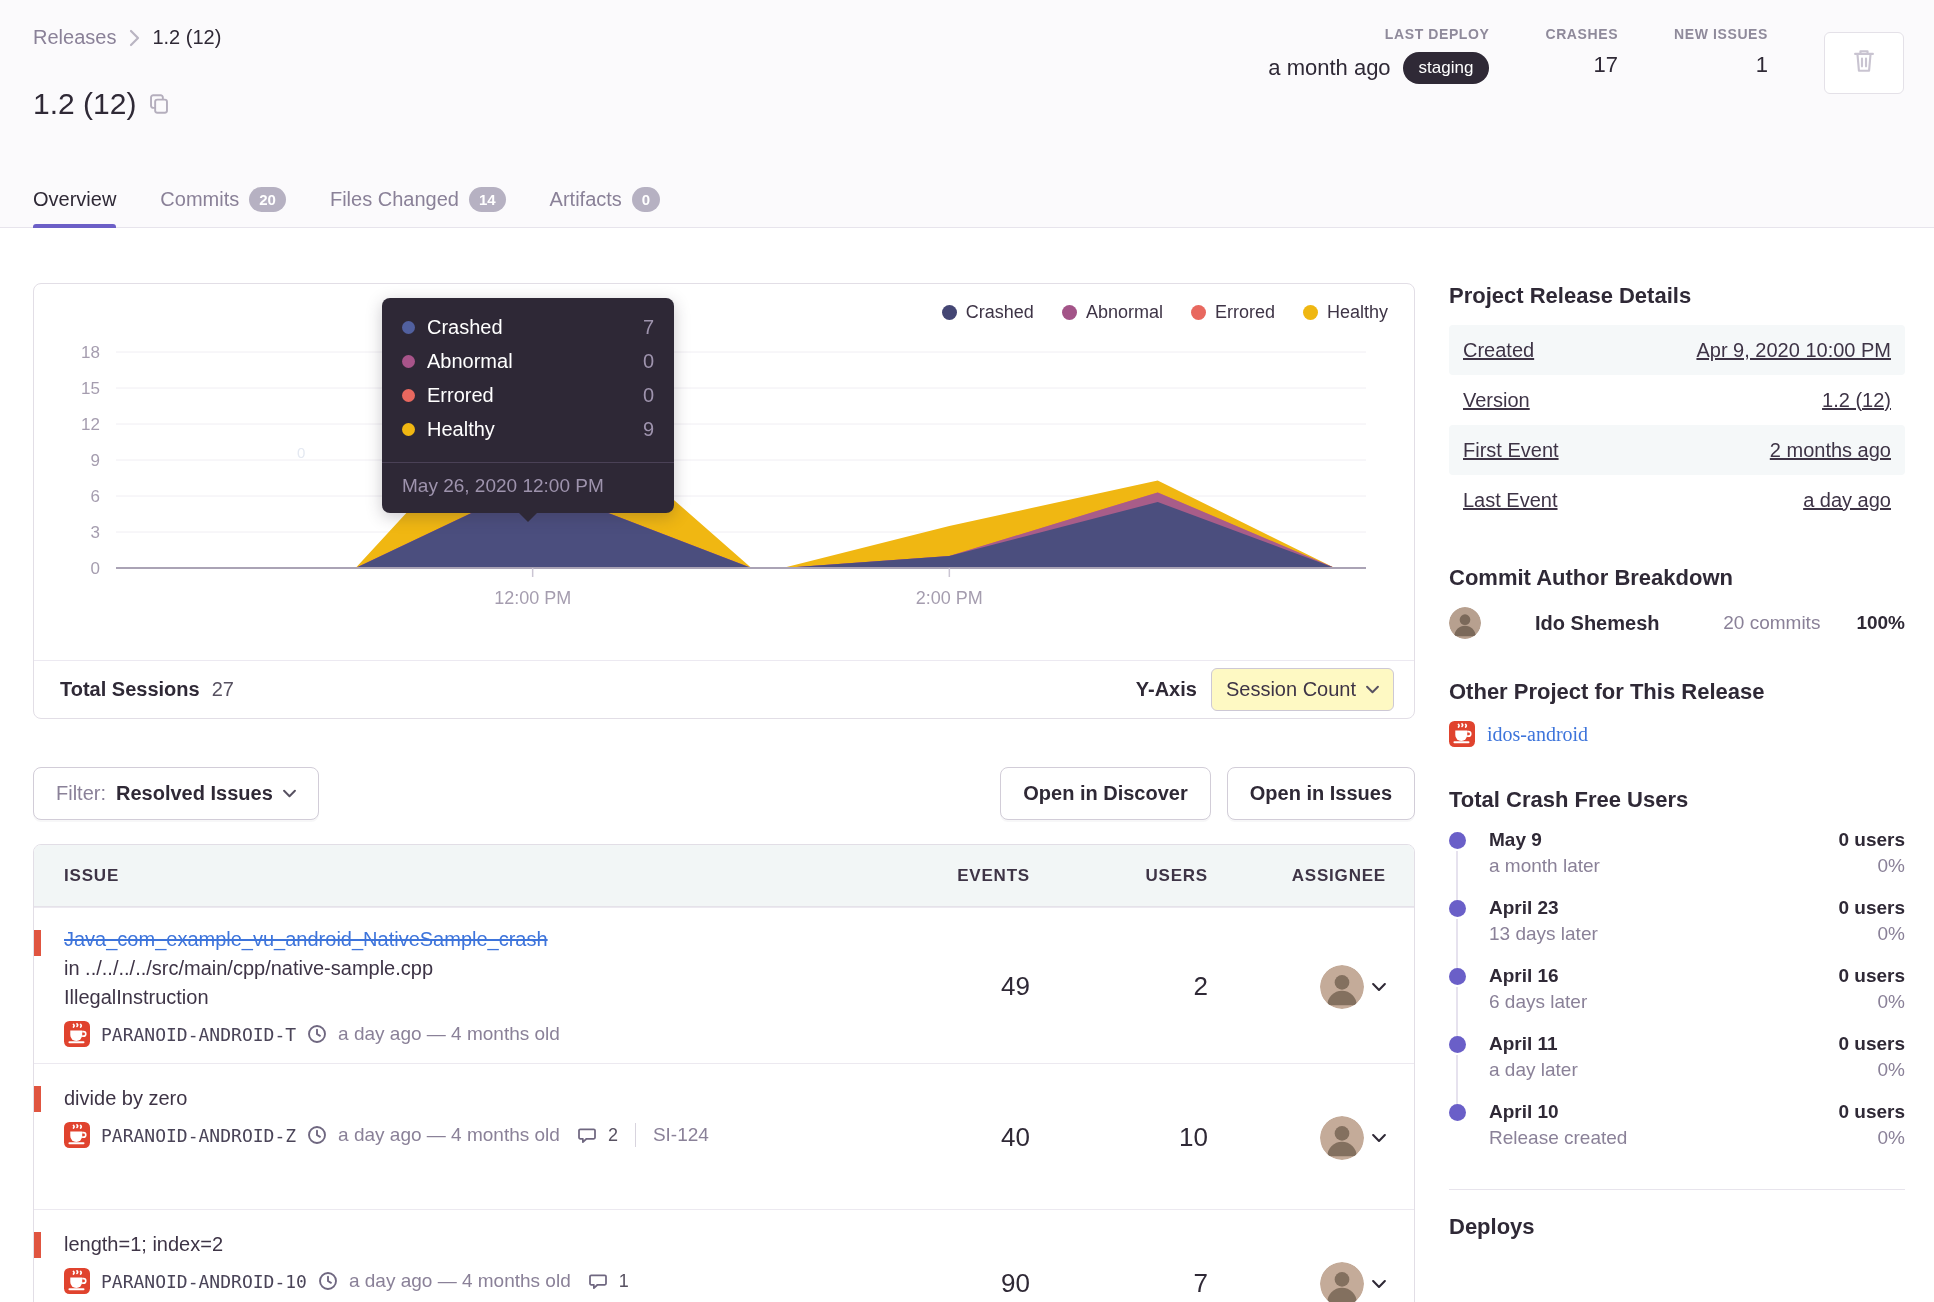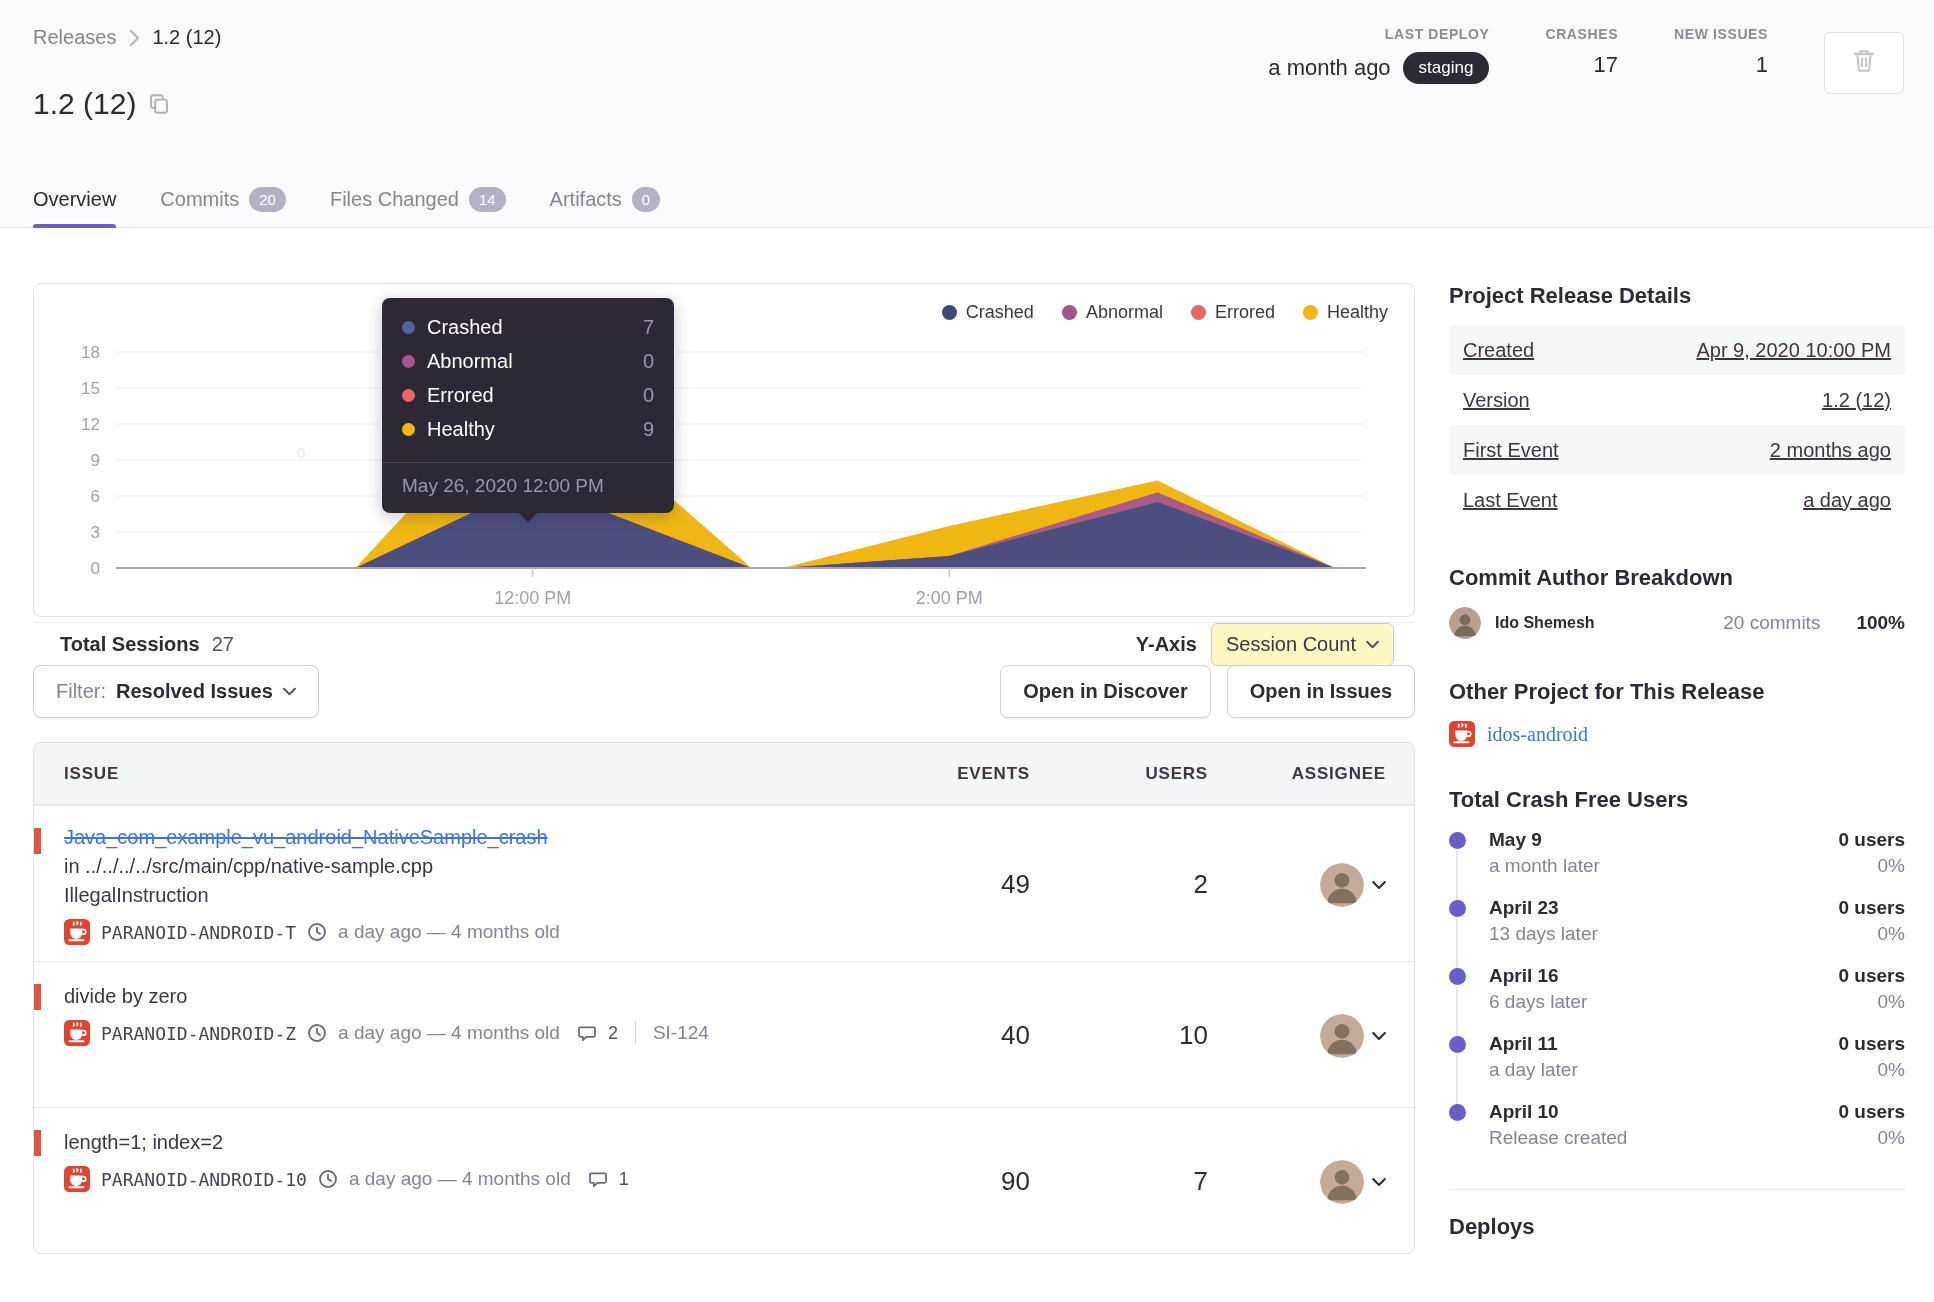--- a/index.html
+++ b/index.html
@@ -13,37 +13,37 @@
   .crumb-parent { color:#8a8198; cursor:pointer; }
   .crumb-sep { color:#b9b4c2; display:inline-flex; }
   .crumb-current { color:#2f2936; font-weight:500; }
   .title-row { margin-top:38px; display:flex; align-items:center; gap:12px; }
   .page-title { font-size:30px; font-weight:500; color:#2f2936; }
   .copy-btn { display:inline-flex; cursor:pointer; opacity:.75; }
   .tabs { position:absolute; bottom:-1px; left:33px; display:flex; gap:44px; }
   .tab { position:relative; font-size:20px; color:#8a8198; padding-bottom:16px; cursor:pointer; display:flex; align-items:center; gap:10px;justify-content:center; }
   .tab.active { color:#2f2936; font-weight:500; }
   .tab.active::after { content:""; position:absolute; left:0; right:0; bottom:0; height:4px; background:#6c5fc7; border-radius:3px 3px 0 0; }
-  .tab-pill { background:#b6b1c2; color:#fff; font-size:15px; line-height:1; padding:5px 10px; border-radius:999px; font-weight:400; }
+  .tab-pill { background:#b6b1c2; color:#fff; font-size:15px; line-height:1; padding:5px 10px; border-radius:999px; font-weight:700; }
   .stats { position:absolute; top:26px; right:30px; display:flex; align-items:flex-start; gap:56px; }
   .stat { display:flex; flex-direction:column; align-items:flex-end; gap:10px; }
   .stat-label { font-size:14px; font-weight:700; letter-spacing:.6px; color:#8f8a9b; }
   .stat-value { font-size:22px; color:#2f2936; display:flex; align-items:center; gap:12px; }
   .env-pill { background:#2f2936; color:#fff; font-size:17px; padding:6px 16px; border-radius:999px; }
   .trash-btn { width:80px; height:62px; background:#fff; border:1px solid #e4e1e8; border-radius:6px; display:flex; align-items:center; justify-content:center; cursor:pointer; margin-top:6px; }
 
   
   .content { display:flex; align-items:flex-start; padding:55px 29px 0 33px; gap:34px; }
   .left-col { width:1382px; flex:none; }
   .sidebar { flex:1; }
 
   .card { background:#fff; border:1px solid #e2dee6; border-radius:8px; }
 
   
-  .chart-card { height:334px; display:flex; flex-direction:column; position:relative; }
+  .chart-card { height:436px; display:flex; flex-direction:column; position:relative; }
   .chart-area { flex:1; position:relative; padding:16px 20px 0 12px; }
   .legend { position:absolute; top:18px; right:26px; display:flex; gap:28px; z-index:2; }
   .legend-item { display:flex; align-items:center; gap:9px; font-size:18px; color:#3e3446; cursor:pointer; }
   .dot { width:15px; height:15px; border-radius:50%; flex:none; }
   .chart-watermark { position:absolute; left:263px; top:160px; font-size:15px; color:#dde3ee; opacity:.8; }
   .tooltip { position:absolute; left:348px; top:14px; width:292px; background:#2e2836; border-radius:8px; box-shadow:0 4px 16px rgba(47,41,54,.25); z-index:3; color:#fff; }
   .tooltip::after { content:""; position:absolute; left:50%; bottom:-9px; margin-left:-9px; border:9px solid transparent; border-top-color:#2e2836; border-bottom:none; }
   .tt-rows { padding:18px 20px 10px 20px; }
   .tt-row { display:flex; align-items:center; gap:12px; margin-bottom:11px; }
   .tt-row .dot { width:13px; height:13px; }
@@ -88,21 +88,21 @@
   .assignee-cell { align-self:center; display:flex; align-items:center; justify-content:flex-end; gap:8px; }
   .avatar { border-radius:50%; overflow:hidden; flex:none; cursor:pointer; }
   .chev { display:inline-flex; cursor:pointer; }
 
   
   .sb-heading { font-size:22px; font-weight:700; color:#2f2936; margin-bottom:16px; }
   .details-table { margin-bottom:40px; }
   .dt-row { height:50px; display:flex; align-items:center; justify-content:space-between; padding:0 14px; font-size:20px; border-radius:4px;text-decoration:underline; }
   .dt-row.striped { background:#f5f8f9; }
   .author-row { display:flex; align-items:center; gap:14px; margin-bottom:40px; }
-  .author-name { flex:1; font-size:16px; font-weight:700; color:#2f2936; }
+  .author-name { flex:1; font-size:20px; font-weight:700; color:#2f2936;margin-left:40px; }
   .author-commits { font-size:19px; color:#8a8198; margin-right:22px; }
   .author-pct { font-size:19px; font-weight:700; color:#2f2936; }
   .proj-row { display:flex; align-items:center; gap:12px; margin-bottom:40px; }
   .proj-link { font-size:20px; color:#3d74db; cursor:pointer;font-family:Liberation Serif, serif; }
   .cf-entry { position:relative; padding-left:40px; min-height:64px; margin-bottom:4px; }
   .cf-entry .tl-dot { position:absolute; left:0; top:3px; width:17px; height:17px; border-radius:50%; background:#6a5fc8; }
   .cf-entry:not(:last-child)::before { content:""; position:absolute; left:7px; top:22px; bottom:-8px; width:2px; background:#e6e2ee; }
   .cf-line { display:flex; justify-content:space-between; align-items:baseline; }
   .cf-date { font-size:19px; font-weight:700; color:#2f2936; }
   .cf-users { font-size:19px; font-weight:700; color:#2f2936; }

